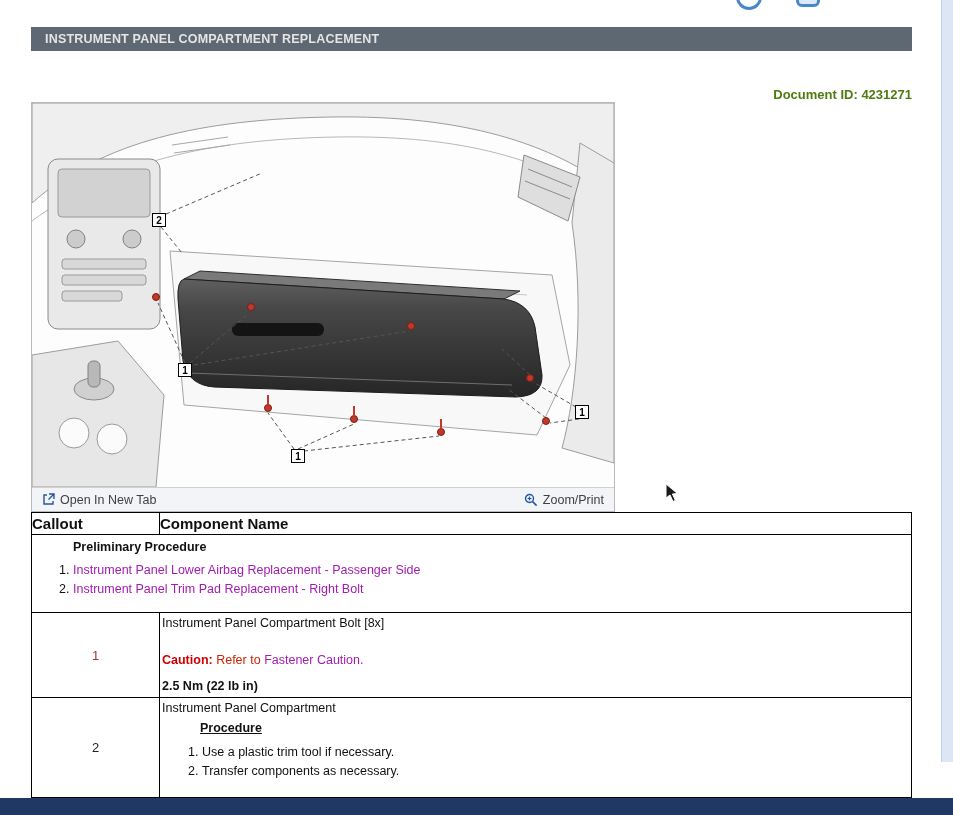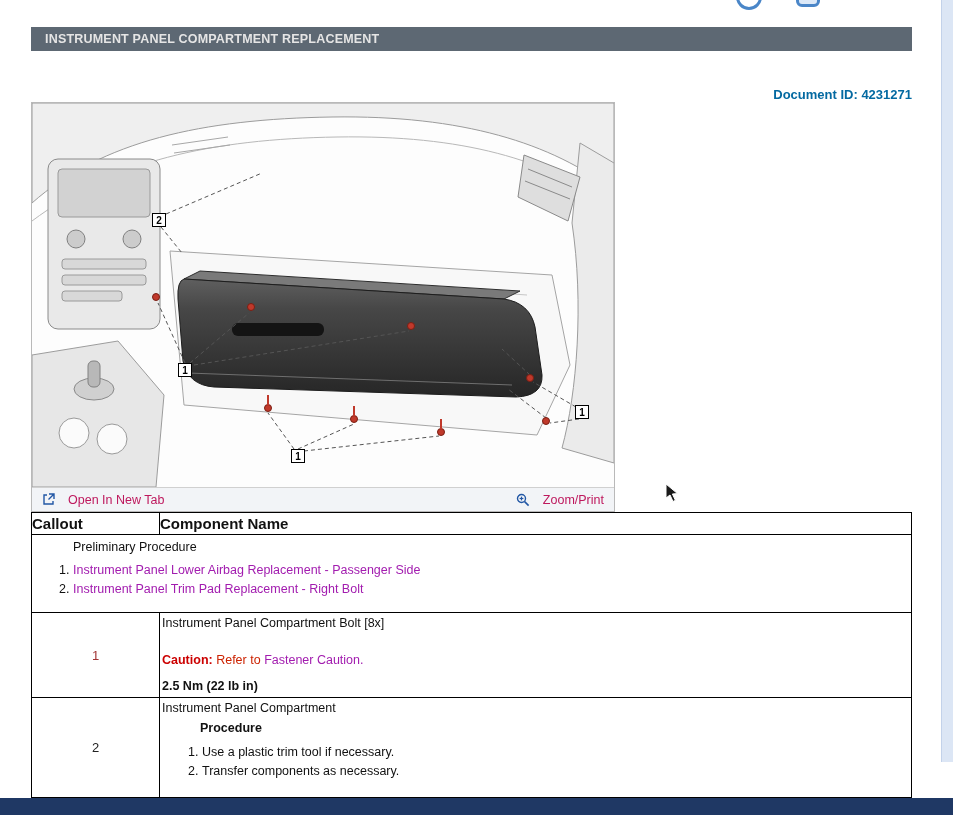--- a/index.html
+++ b/index.html
@@ -20,35 +20,35 @@
     background: #dce6f5; border-left: 1px solid #c3d2ea; }
 
   
   .title-bar {
     position: absolute; left: 31px; top: 27px; width: 881px; height: 24px;
     background: #5d6873; color: #e5e5e5; display: flex; align-items: center;
     padding-left: 14px; font-size: 12.5px; font-weight: bold; letter-spacing: .2px;
   }
 
   .doc-id {
-    position: absolute; top: 87px; right: 41px; font-size: 13px; font-weight: bold; color: #0369a1;
+    position: absolute; top: 87px; right: 41px; font-size: 13px; font-weight: bold; color: #4d7c0f;
   }
 
   
   .figure-box {
     position: absolute; left: 31px; top: 102px; width: 584px;
     border: 1px solid #b9b9b9; background: #fff;
   }
   .figure-image { display: block; background: #fdfdfd; }
   .figure-footer {
     height: 24px; background: #f2f4f7; border-top: 1px solid #d0d0d0;
     display: flex; align-items: center; justify-content: space-between;
     padding: 0 10px 0 10px; font-size: 12.5px;
   }
-  .fig-link { color: #be185d; display: inline-flex; align-items: center; gap: 13px; cursor: pointer; }
+  .fig-link { color: #404040; display: inline-flex; align-items: center; gap: 5px; cursor: pointer; }
   .fig-link svg { display: block; }
 
   
   .cursor { position: absolute; left: 665px; top: 483px; }
 
   
   table.callout-table {
     position: absolute; left: 31px; top: 512px; width: 881px;
     border-collapse: collapse; font-size: 12.5px; color: #111;
   }
@@ -56,35 +56,35 @@
   .callout-table th {
     height: 22px; font-weight: bold; text-align: left; font-size: 15px; background: #fff;
   }
   .col-callout { width: 128px; }
   td.callout-cell { text-align: center; vertical-align: middle; font-size: 13px; }
   .callout-1-num { color: #a23535; }
   .callout-2-num { color: #222222; }
   td.component-cell { vertical-align: top; padding: 2px 4px 4px 2px; }
 
   tr.prelim-row td { height: 78px; vertical-align: top; padding: 5px 0 8px 0; }
-  .prelim-title { font-weight: normal; margin-left: 41px; font-size: 12.5px; }
+  .prelim-title { font-weight: bold; margin-left: 41px; font-size: 12.5px; }
   ol.prelim-list { margin: 9px 0 0 0; padding-left: 41px; }
   ol.prelim-list li { margin-bottom: 5px; }
   .blue-link { color: #a21caf; cursor: pointer; }
 
   tr.row-1 td { height: 82px; }
   tr.row-2 td { height: 100px; }
 
   .comp-name { margin-top: 1px; }
   .caution-line { margin-top: 23px; }
   .caution-label { color: #cc0000; font-weight: bold; }
   .caution-mid { color: #cc2200; }
   .torque { margin-top: 12px; font-weight: bold; }
 
-  .procedure-label { font-weight: bold; margin: 6px 0 0 38px; }
+  .procedure-label { font-weight: bold; margin: 6px 0 0 38px; text-decoration: underline; }
   ol.steps-list { margin: 10px 0 0 0; padding-left: 40px; }
   ol.steps-list li { margin-bottom: 5px; }
 
   
   .bottom-bar { position: absolute; left: 0; bottom: 0; width: 953px; height: 17px; background: #1f3864; }
 </style>
 </head>
 <body>
 
 <div class="page">

